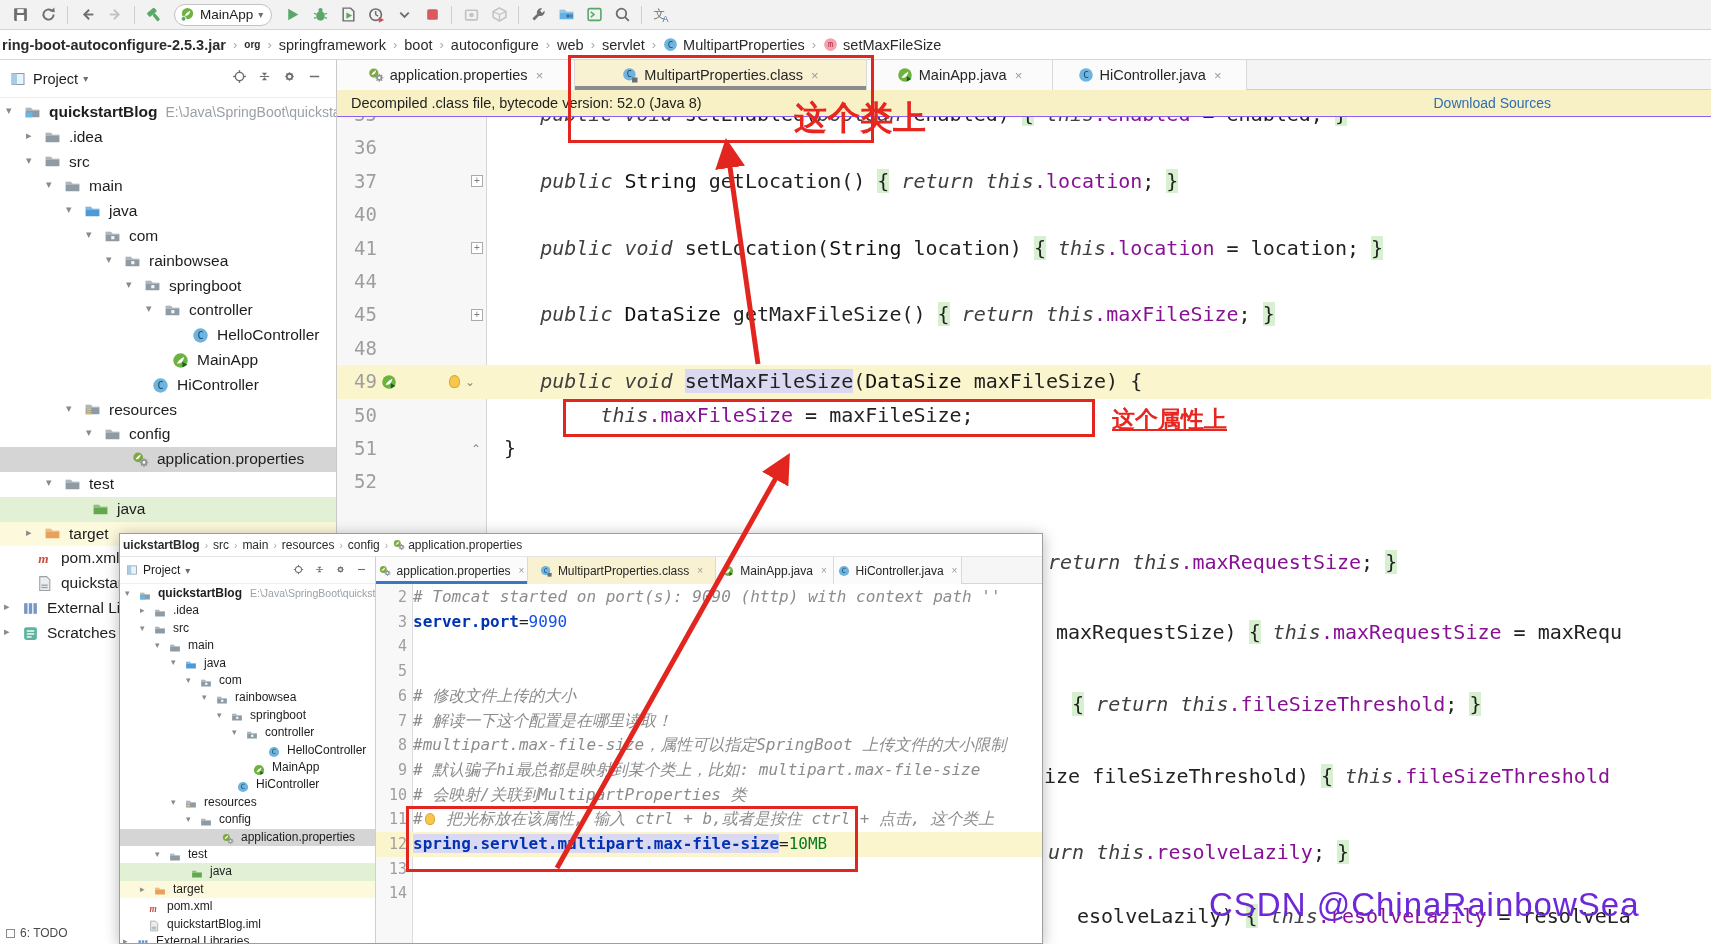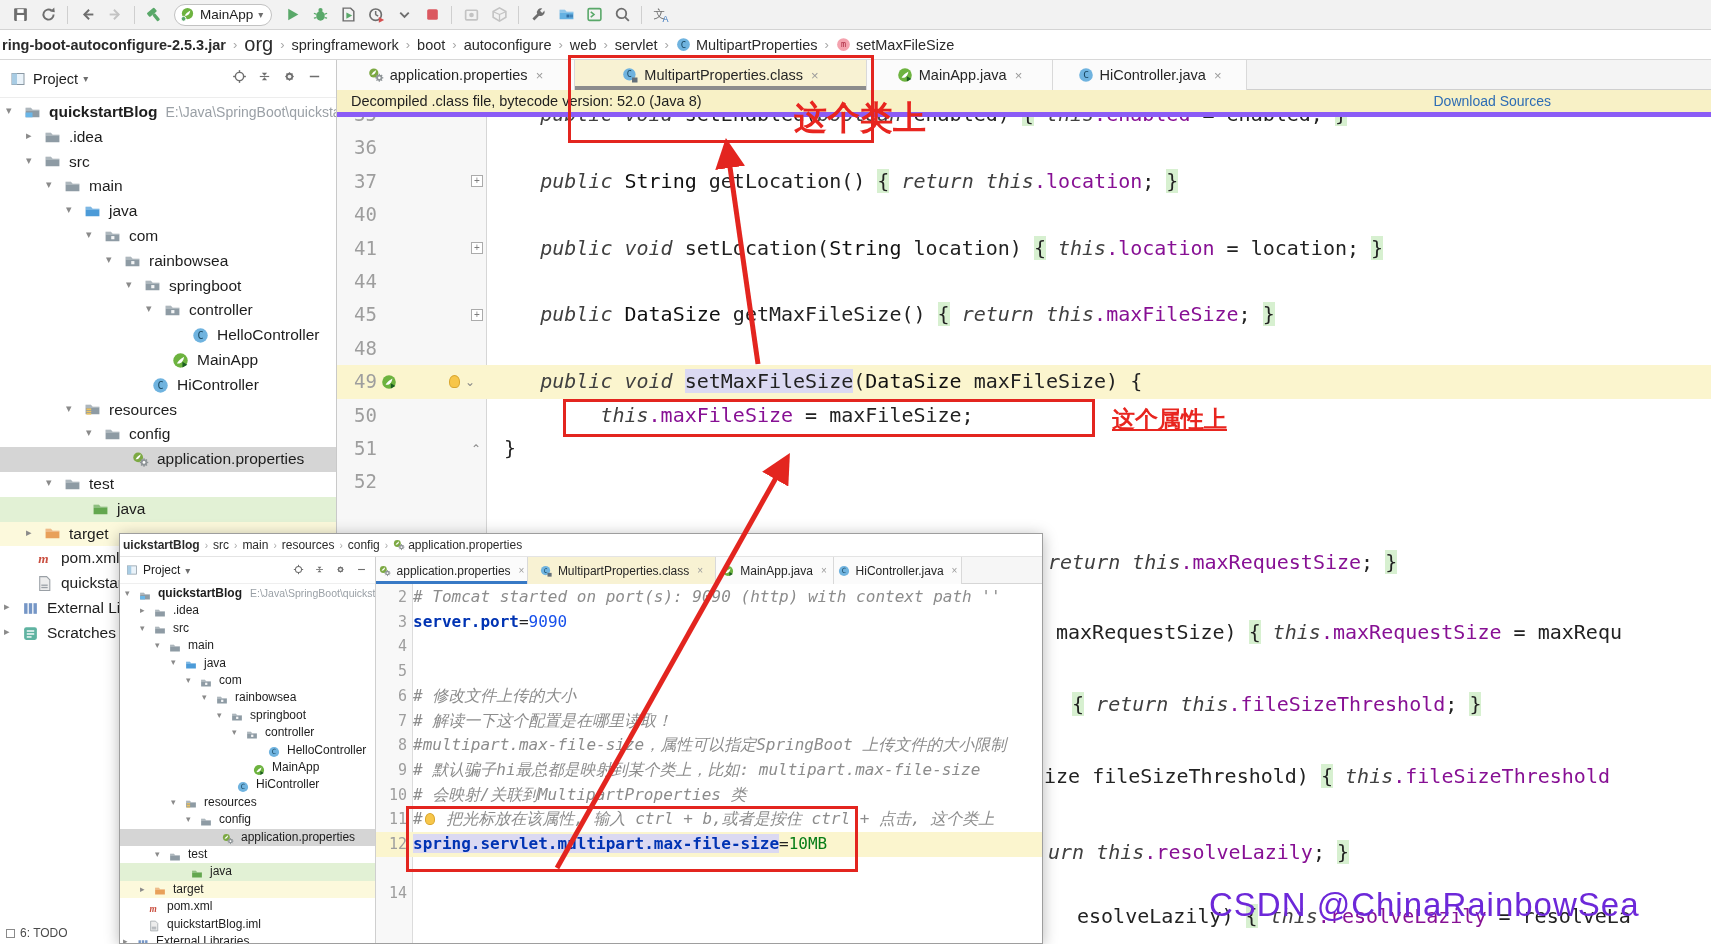--- a/index.html
+++ b/index.html
@@ -42,21 +42,21 @@
   #tabbar{position:absolute;left:337px;top:60px;width:1374px;height:30px;background:#F4F4F4;border-bottom:1px solid #CFCFCF;display:flex;}
   .tab{height:30px;display:flex;align-items:center;justify-content:center;gap:6px;background:#FBFBFB;border-right:1px solid #D9D9D9;position:relative;}
   .tab .tab-label{font-size:14.5px;color:#262626;}
   .tab .tab-close{color:#9B9B9B;font-size:13px;margin-left:2px;}
   .tab.active-gray{background:#F8F2D3;}
   .tab.active-gray:after{content:"";position:absolute;left:0;right:0;bottom:0;height:4px;background:#8C8C8C;}
   .tab.active-blue:after{content:"";position:absolute;left:0;right:0;bottom:0;height:3px;background:#3779C5;}
   .tab.hl-yellow{background:#F8F2D3;}
 
   
-  #banner{position:absolute;left:337px;top:90px;width:1374px;height:27px;background:#F8F1C6;border-bottom:5px solid #8b5cf6;display:flex;align-items:center;padding-left:14px;z-index:6;}
+  #banner{position:absolute;left:337px;top:90px;width:1374px;height:27px;background:#F8F1C6;border-bottom:1px solid #8b5cf6;display:flex;align-items:center;padding-left:14px;z-index:6;}
   #banner-text{font-size:14.5px;color:#1f1f1f;}
   #banner-link{position:absolute;right:160px;font-size:14px;color:#2E6DB4;cursor:pointer;}
 
   
   #code-area{position:absolute;left:337px;top:0;width:1374px;height:944px;overflow:hidden;}
   #gutter-bg{position:absolute;left:0;top:90px;width:150px;height:854px;background:#F7F7F7;border-right:1px solid #D6D6D6;z-index:0;}
   .code-line{position:absolute;left:0;width:100%;}
   .line-band{position:absolute;left:0;width:100%;z-index:0;}
   .band-yellow{background:#FBF5CE;}
   .ln{position:absolute;left:0;width:40px;text-align:right;font-family:"DejaVu Sans Mono",monospace;color:#9E9E9E;z-index:1;}
@@ -278,21 +278,21 @@
           </svg>
         </span>
       </div>
     </div>
 
   <div id="navbar">
       <span class="crumb bold" style="font-size: 14.5px;">
         <span>ring-boot-autoconfigure-2.5.3.jar</span>
       </span>
       <span class="crumb-sep">›</span>
-      <span class="crumb" style="font-size: 20px;">
+      <span class="crumb" style="font-size: 10px; font-weight: bold;">
         <span>org</span>
       </span>
       <span class="crumb-sep">›</span>
       <span class="crumb" style="font-size: 14.5px;">
         <span>springframework</span>
       </span>
       <span class="crumb-sep">›</span>
       <span class="crumb" style="font-size: 14.5px;">
         <span>boot</span>
       </span>
@@ -1066,20 +1066,24 @@
         </div>
         <div class="code-line" style="top: 223.3px; height: 24.7px;">
           <span class="ln" style="font-size: 15px; line-height: 24.7px;">11</span>
           <span class="code-text" style="left: 293px; font-size: 16px; line-height: 24.7px;"><span class="seg-cmt">#</span><span class="bulb-dot"></span><span class="seg-cmt"> 把光标放在该属性, 输入 ctrl + b,或者是按住 ctrl + 点击, 这个类上</span></span>
         </div>
         <div class="line-band band-yellow" style="top: 248px; height: 24.7px; left: 256px;"></div>
         <div class="code-line" style="top: 248px; height: 24.7px;">
           <span class="ln" style="font-size: 15px; line-height: 24.7px;">12</span>
           <span class="code-text" style="left: 293px; font-size: 16px; line-height: 24.7px;"><span class="seg-key segbg-lv">spring.servlet.multipart.max-file-size</span><span class="seg-pl">=</span><span class="seg-val">10MB</span></span>
         </div>
+        <div class="code-line" style="top: 272.7px; height: 24.7px;">
+          <span class="ln" style="font-size: 15px; line-height: 24.7px;">13</span>
+          <span class="code-text" style="left: 293px; font-size: 16px; line-height: 24.7px;"></span>
+        </div>
         <div class="code-line" style="top: 297.4px; height: 24.7px;">
           <span class="ln" style="font-size: 15px; line-height: 24.7px;">14</span>
           <span class="code-text" style="left: 293px; font-size: 16px; line-height: 24.7px;"></span>
         </div>
       </div>
     <div id="ov-redbox"></div>
   </div>
 
   <div class="red-box" style="left:568px;top:55px;width:306px;height:88px;"></div>
   <div class="red-box" style="left:563px;top:399px;width:532px;height:38px;"></div>

